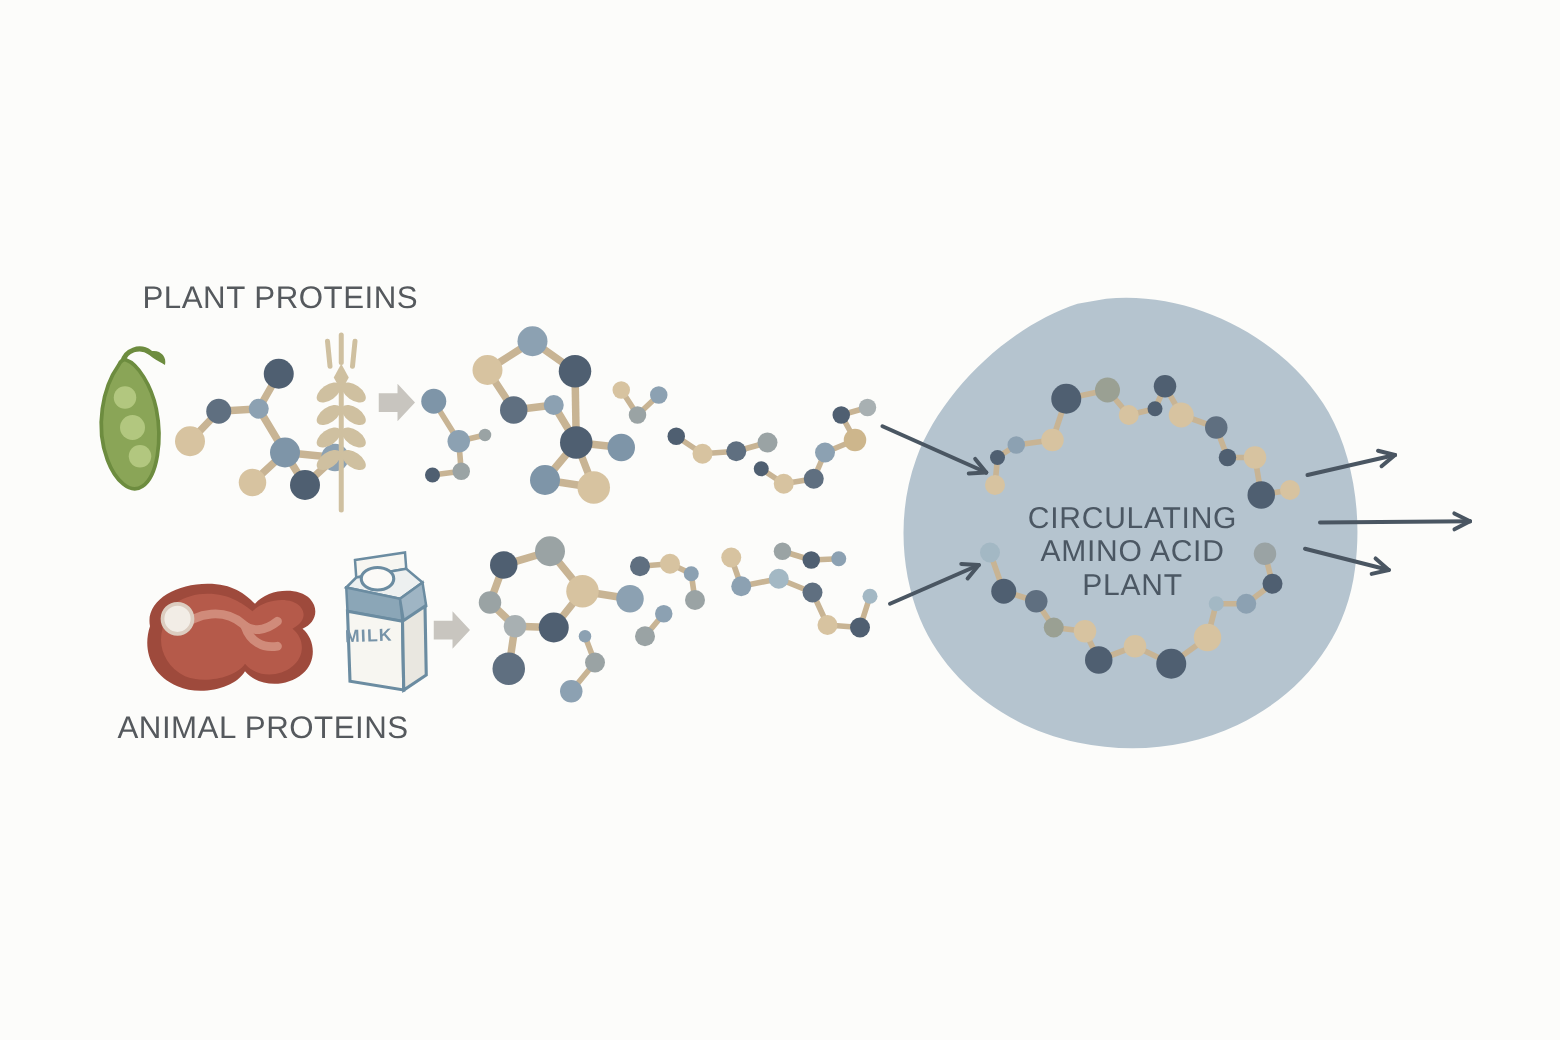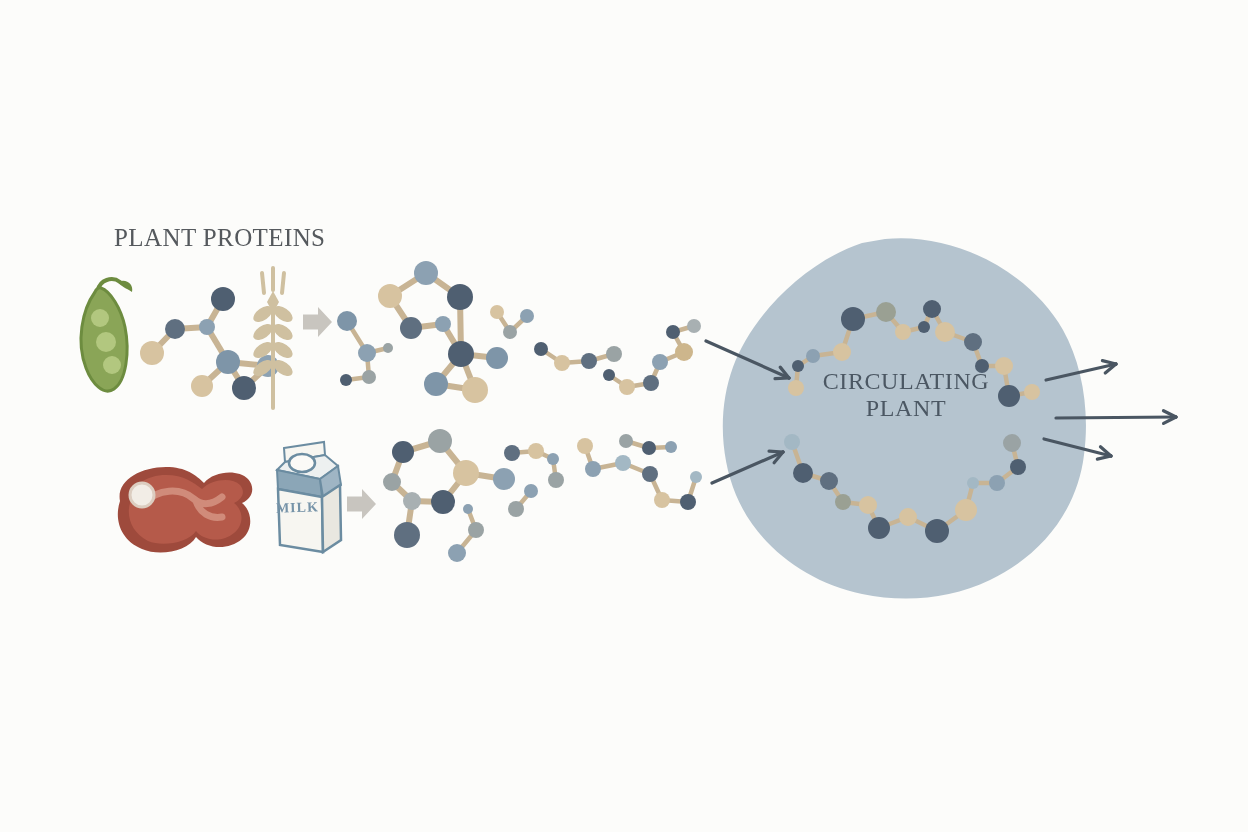--- a/index.html
+++ b/index.html
@@ -1,36 +1,36 @@
 <!DOCTYPE html>
 <html style="--background: #fcfcfa; --text: #55595d; --pool-text: #4b5763; --pool-fill: #b5c4cf; --edge: #c8b494; --arrow: #4a5662; --block-arrow: #c8c5bf; --pea-green: #8aa557; --pea-green-dark: #6d8c3f; --pea-seed: #b2c77f; --wheat-tan: #cfc0a0; --steak-dark: #9e4a3c; --steak-mid: #b55a4a; --steak-light: #d08b7a; --steak-bone: #f2ede6; --milk-blue: #7693a8; --milk-band: #8ba6b7; --milk-outline: #6b8ca1; --milk-body: #f7f6f1; --milk-side: #e9e7e0;"><head>
 <meta charset="utf-8">
 <style>
   html,body{margin:0;padding:0;background:#ffffff;}
   .canvas{
     position:relative;
     width:1248px;height:832px;
     background:var(--background,#fcfcfa);
     overflow:hidden;
-    font-family:Liberation Serif, serif;
+    font-family:Liberation Sans, sans-serif;
   }
   #diagram-svg{position:absolute;left:0;top:0;}
   #pool-blob{fill:var(--pool-fill,#b5c4cf);}
   .icon-svg{position:absolute;}
   .label{
     position:absolute;
     color:var(--text,#55595d);
     font-size:25px;
     letter-spacing:.4px;
     white-space:nowrap;
   }
   .plant-label{left:114px;top:224px;}
   .animal-label{left:94px;top:568px;}
   .pool-label{
-    position:absolute;left:806px;top:368px;width:200px;
+    position:absolute;left:806px;top:401px;width:200px;
     text-align:center;
     color:var(--pool-text,#4b5763);
     font-size:24px;line-height:27px;letter-spacing:.6px;
   }
   .milk-label{
     position:absolute;left:276px;top:500px;width:46px;
     color:var(--milk-blue,#7693a8);
     font-size:14px;font-weight:bold;letter-spacing:1px;
     transform:rotate(-2deg);
   }
@@ -315,19 +315,21 @@
     <polygon points="22,10 62,4 63,17 23,24" fill="var(--milk-body)" stroke="var(--milk-outline)" stroke-width="2"></polygon>
     <polygon points="15,32 23,24 63,17 76,28 58,41" fill="#edf0f0" stroke="var(--milk-outline)" stroke-width="2"></polygon>
     <polygon points="15,32 58,41 60,59 16,51" fill="var(--milk-band)" stroke="var(--milk-outline)" stroke-width="2"></polygon>
     <polygon points="58,41 76,28 79,47 61,59" fill="#9fb5c4" stroke="var(--milk-outline)" stroke-width="2"></polygon>
     <polygon points="16,51 60,59 61,114 18,107" fill="var(--milk-body)" stroke="var(--milk-outline)" stroke-width="2.5"></polygon>
     <polygon points="60,59 78,47 79,102 61,114" fill="var(--milk-side)" stroke="var(--milk-outline)" stroke-width="2.5"></polygon>
     <ellipse cx="40" cy="25" rx="13" ry="9" fill="#fbfaf7" stroke="var(--milk-outline)" stroke-width="2.5"></ellipse>
   </svg>
 
   <div class="label plant-label">PLANT PROTEINS</div>
+  <div class="label animal-label">ANIMAL PROTEINS</div>
   <div class="milk-label">MILK</div>
   <div class="pool-label">
     <div>CIRCULATING</div>
+    <div>AMINO ACID</div>
     <div>PLANT</div>
   </div>
 
 </div>
 
 </body></html>

